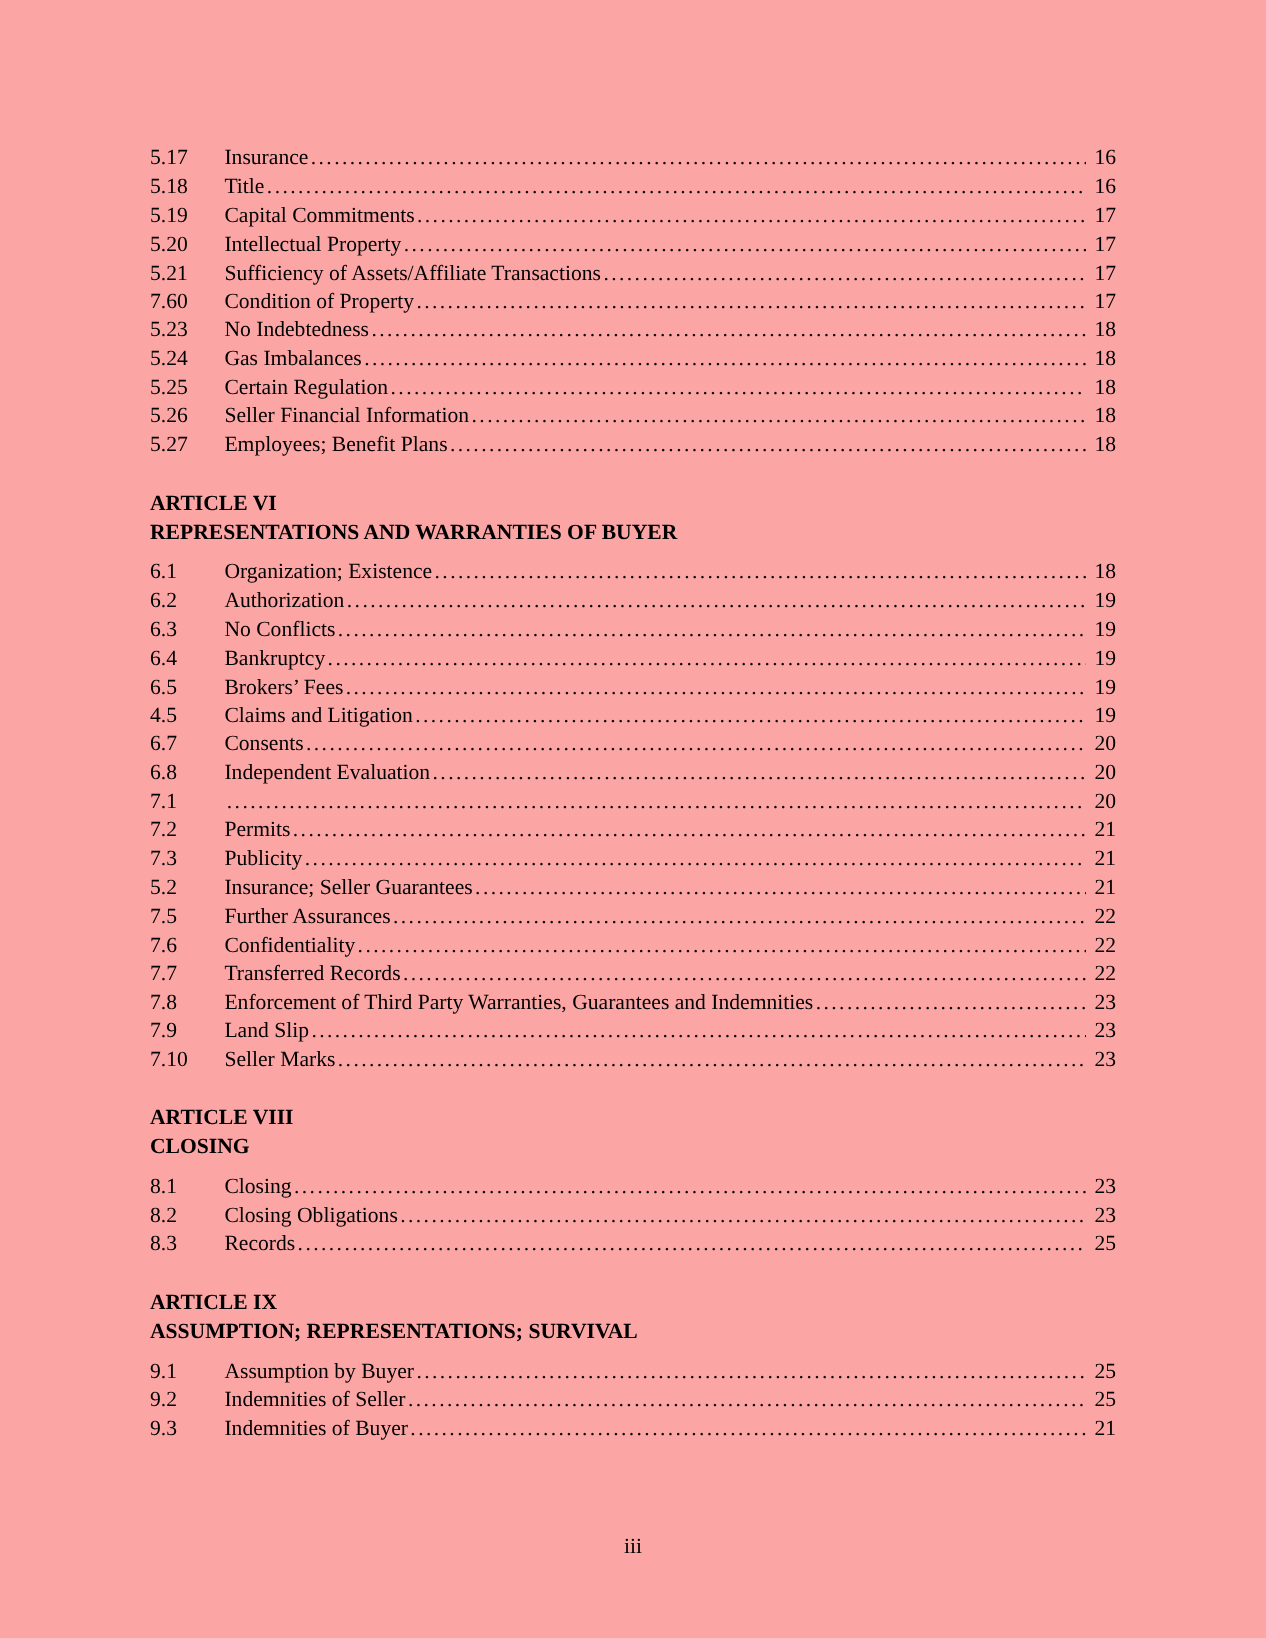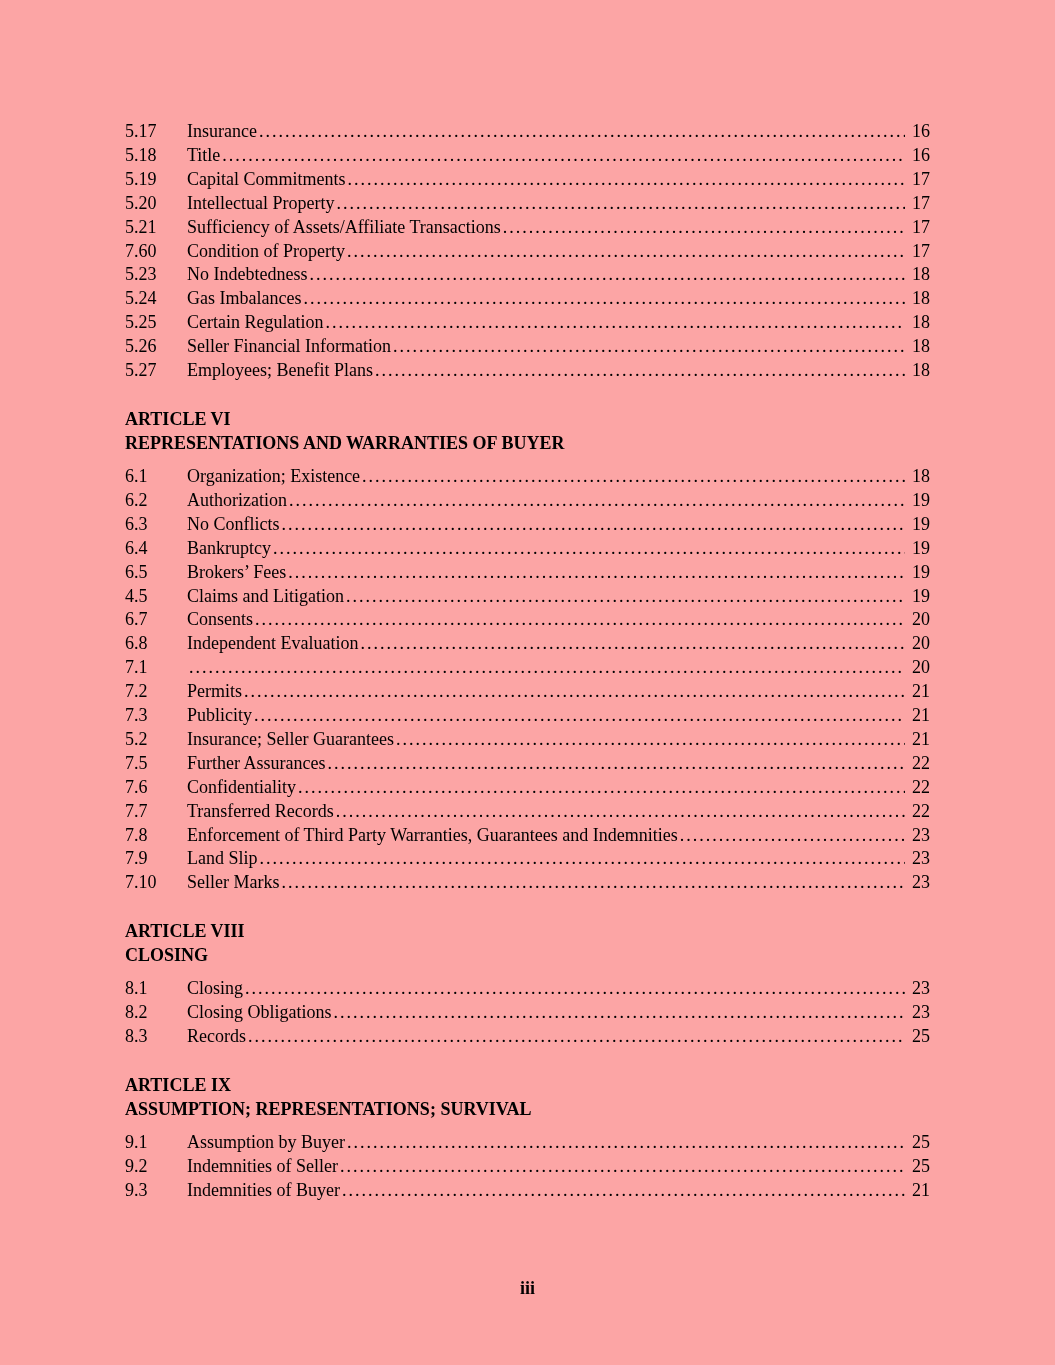--- a/index.html
+++ b/index.html
@@ -56,21 +56,20 @@
     line-height: 24px;
     margin: 24px 0 10px 0;
   }
   .page-footer {
     position: absolute;
     top: 1276px;
     left: 0;
     right: 0;
     text-align: center;
     line-height: 24px;
-    font-weight: bold;
   }
 </style>
 </head>
 <body>
 
 <div class="page">
   <div>
       <div class="toc-group">
         <div class="toc-row">
           <span class="toc-num">5.17</span>

